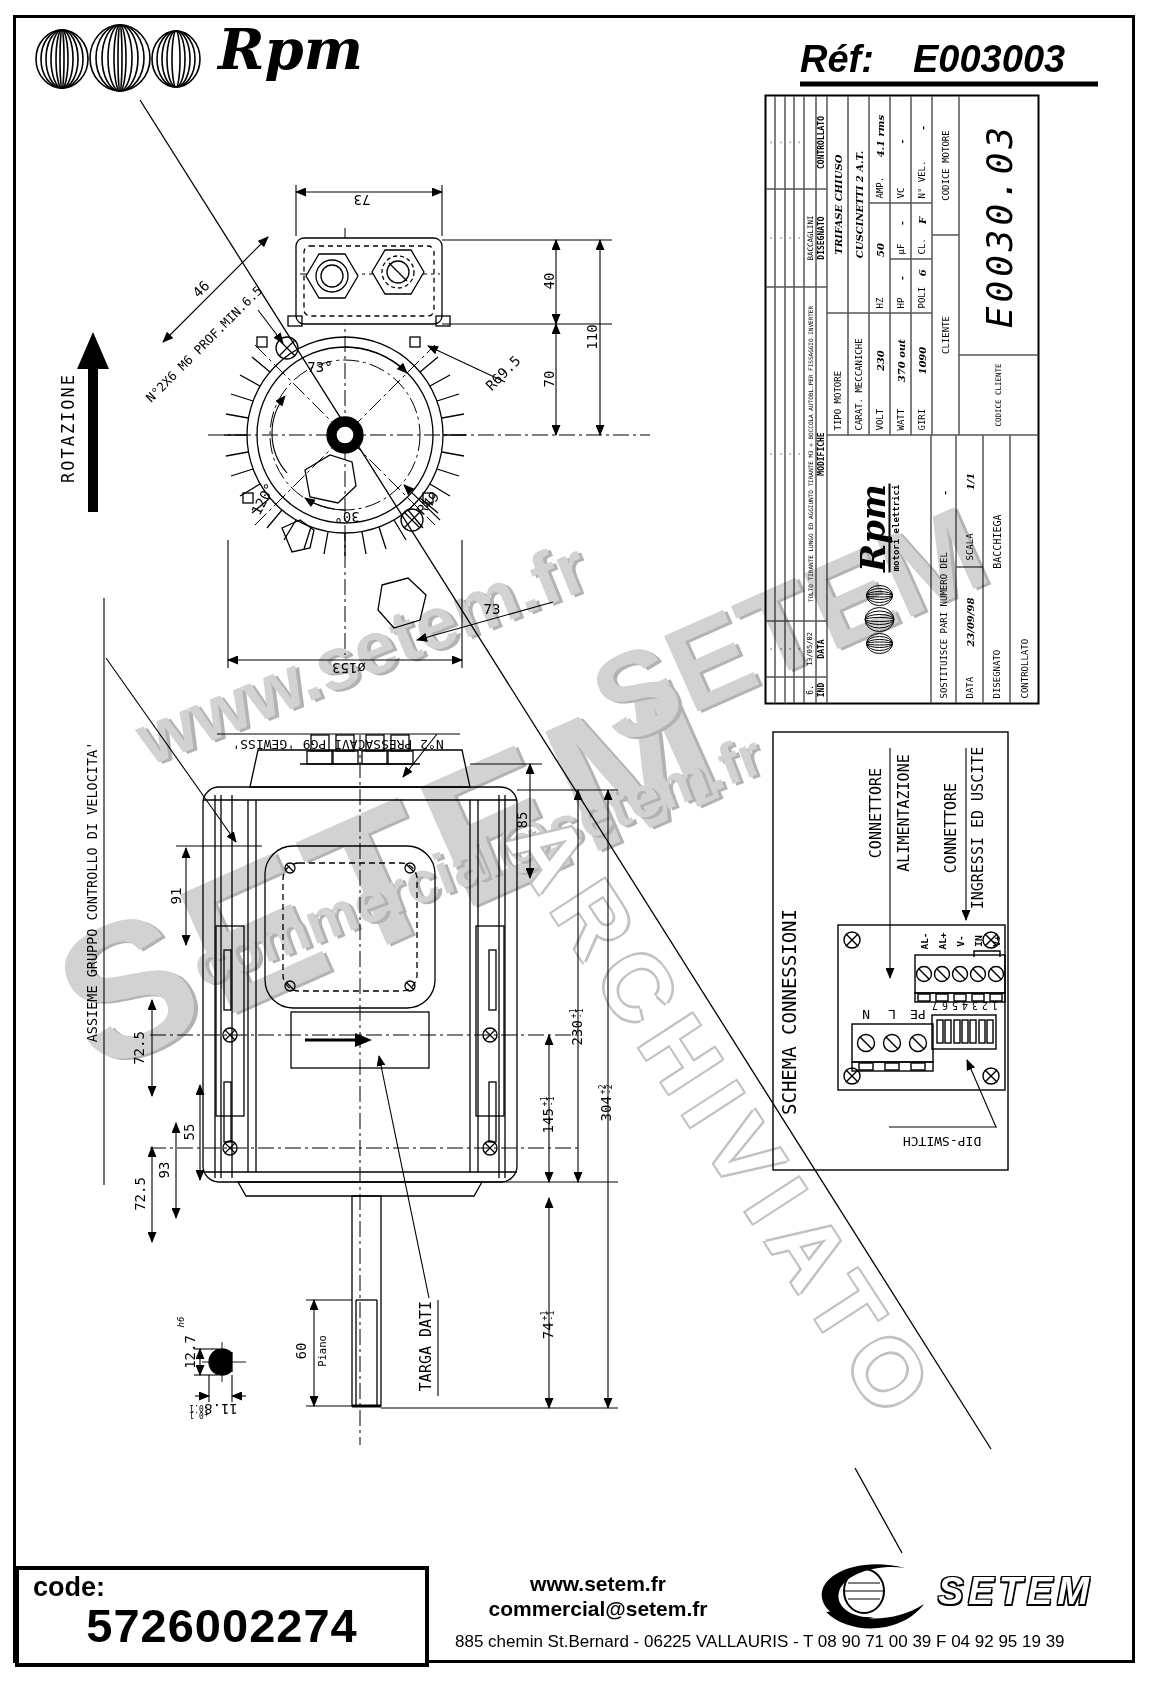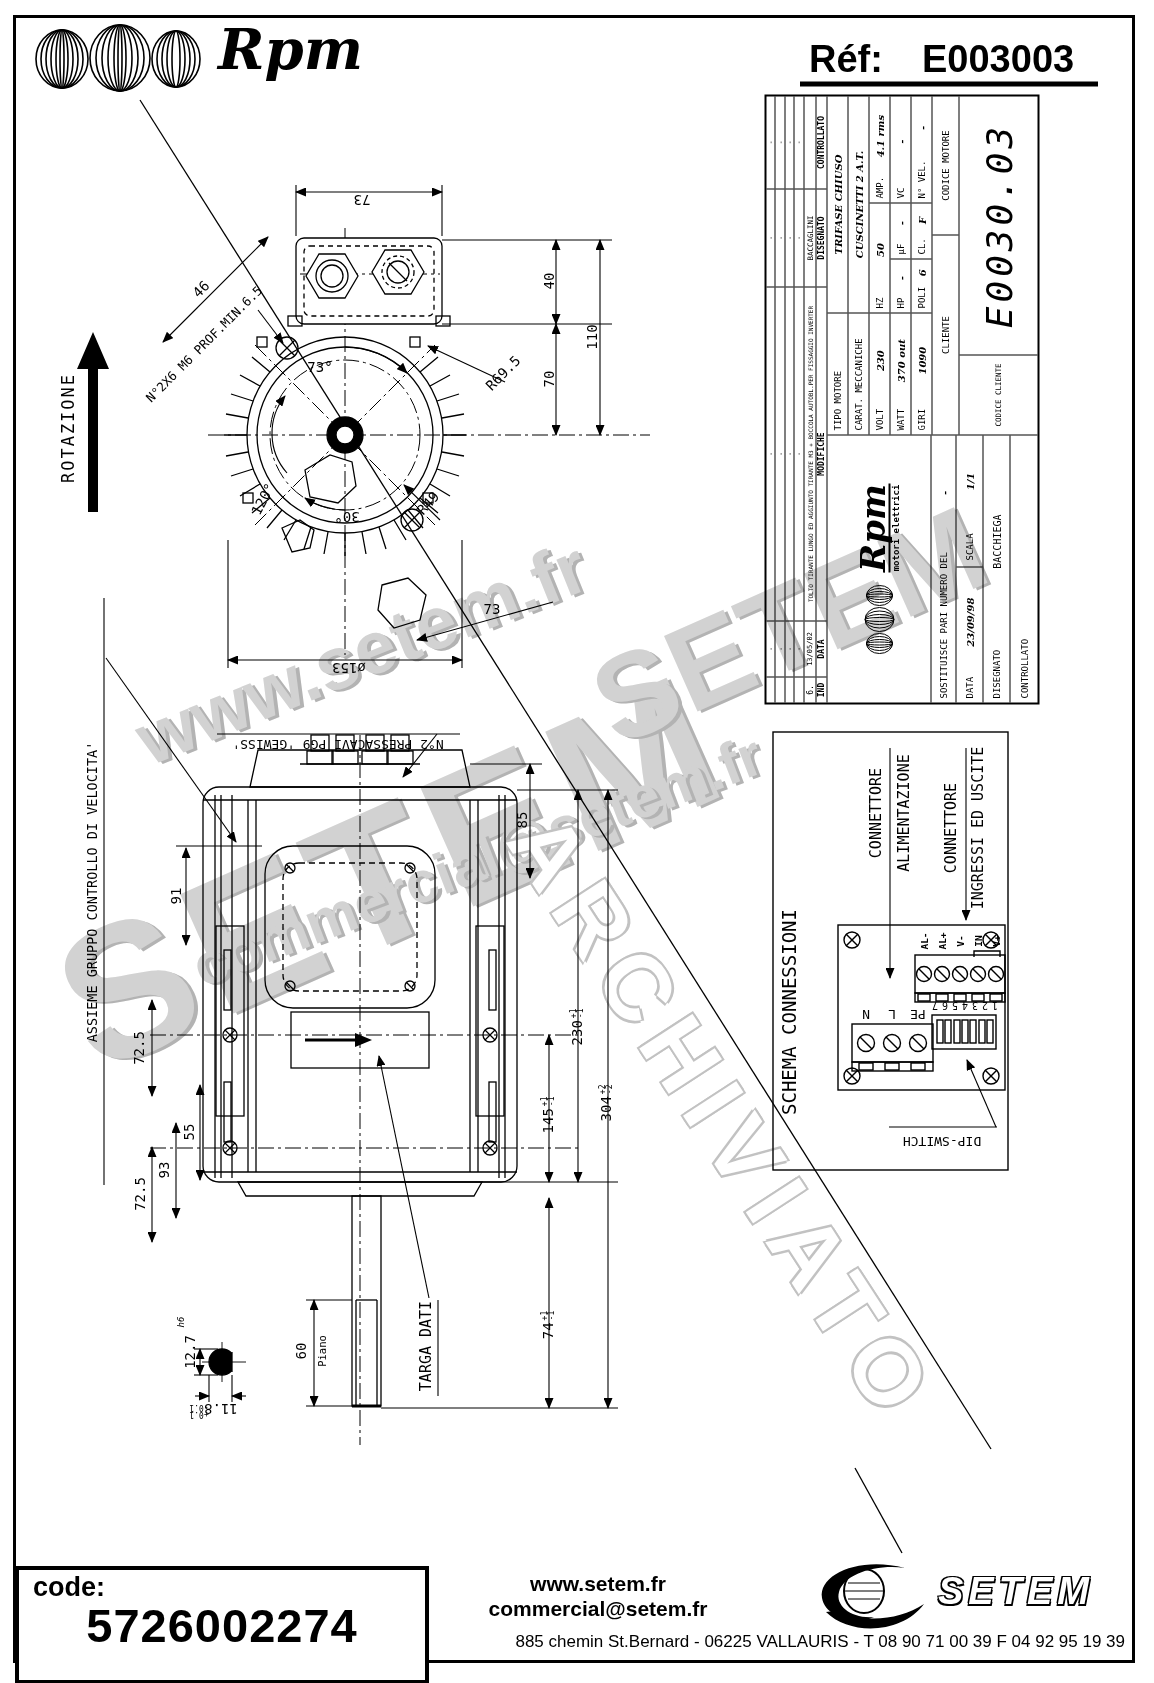--- a/index.html
+++ b/index.html
@@ -22,21 +22,21 @@
   
   .wm{position:absolute;z-index:0;white-space:nowrap;font-weight:bold;
       color:#d2d2d2;text-shadow:3px 3px 0 #b3b3b3;font-family:"Liberation Sans",sans-serif;}
   .arch{position:absolute;z-index:0;white-space:nowrap;font-weight:bold;letter-spacing:14px;
         font-family:"Liberation Sans",sans-serif;color:#fff;
         text-shadow:-2px -2px 0 #c2c2c2,2px -2px 0 #c2c2c2,-2px 2px 0 #c2c2c2,2px 2px 0 #c2c2c2;}
   
   .brand{position:absolute;left:218px;top:16px;z-index:3;font-family:"DejaVu Serif",serif;
          font-style:italic;font-weight:bold;font-size:56px;}
   .ref{position:absolute;z-index:3;font-family:"Liberation Sans",sans-serif;
-       font-weight:bold;font-size:38px;margin-left:9px;}
+       font-style:italic;font-weight:bold;font-size:38px;}
   
   .tbwrap{position:absolute;left:597px;top:262px;width:610px;height:275px;
           transform:rotate(-90deg);z-index:3;}
   .tb{width:610px;height:275px;border:2.5px solid #000;box-sizing:border-box;
       display:flex;flex-direction:column;font-family:"DejaVu Sans Mono",monospace;}
   .tb *{box-sizing:border-box;}
   .tbr{display:flex;border-bottom:1px solid #000;align-items:stretch;}
   .tbr>div{border-right:1px solid #000;display:flex;align-items:center;justify-content:center;
            overflow:hidden;white-space:nowrap;}
   .tbr>div:last-child{border-right:none;}
@@ -61,31 +61,31 @@
   .trow>div:last-child{border-right:none;}
   .lab{font-size:9px;}
   .val{font-family:"DejaVu Serif",serif;font-style:italic;font-weight:bold;font-size:10px;margin:0 auto;}
   .clirow{height:27px;}
   .tbbot{flex:1;display:flex;}
   .tbbot>div{border-right:1px solid #000;display:flex;align-items:center;justify-content:center;}
   .tbbot>div:last-child{border-right:none;}
   .ccl{width:80px;font-size:7.5px;text-align:center;white-space:normal!important;line-height:10px;}
   .bigcode{flex:1;font-size:36px;font-style:italic;letter-spacing:4px;font-family:"DejaVu Sans Mono",monospace;}
   
-  .codebox{position:absolute;left:15px;top:1566px;width:414px;height:118px;border:4px solid #000;
+  .codebox{position:absolute;left:15px;top:1566px;width:414px;height:101px;border:4px solid #000;
            box-sizing:border-box;background:#fff;z-index:4;}
   .codelab{position:absolute;left:14px;top:2px;font-family:"Liberation Sans",sans-serif;
            font-weight:bold;font-size:27px;}
   .codeval{position:absolute;left:0;right:0;top:28px;text-align:center;
            font-family:"Liberation Sans",sans-serif;font-weight:bold;font-size:47px;letter-spacing:1px;}
   .fsite{position:absolute;left:448px;top:1572px;width:300px;text-align:center;z-index:3;
          font-family:"Liberation Sans",sans-serif;font-weight:bold;font-size:21px;}
   .femail{position:absolute;left:448px;top:1597px;width:300px;text-align:center;z-index:3;
           font-family:"Liberation Sans",sans-serif;font-weight:bold;font-size:21px;}
-  .faddr{position:absolute;left:455px;top:1632px;width:670px;text-align:right;z-index:3;
+  .faddr{position:absolute;left:455px;top:1632px;width:670px;text-align:left;z-index:3;
          font-family:"Liberation Sans",sans-serif;font-size:17px;}
   .setemtxt{position:absolute;left:938px;top:1570px;z-index:3;font-family:"Liberation Sans",sans-serif;
             font-weight:bold;font-style:italic;font-size:38px;letter-spacing:5px;color:#fff;
             text-shadow:-1.5px -1.5px 0 #000,1.5px -1.5px 0 #000,-1.5px 1.5px 0 #000,1.5px 1.5px 0 #000;}
 </style>
 </head>
 <body>
 
 <div class="page">
 

